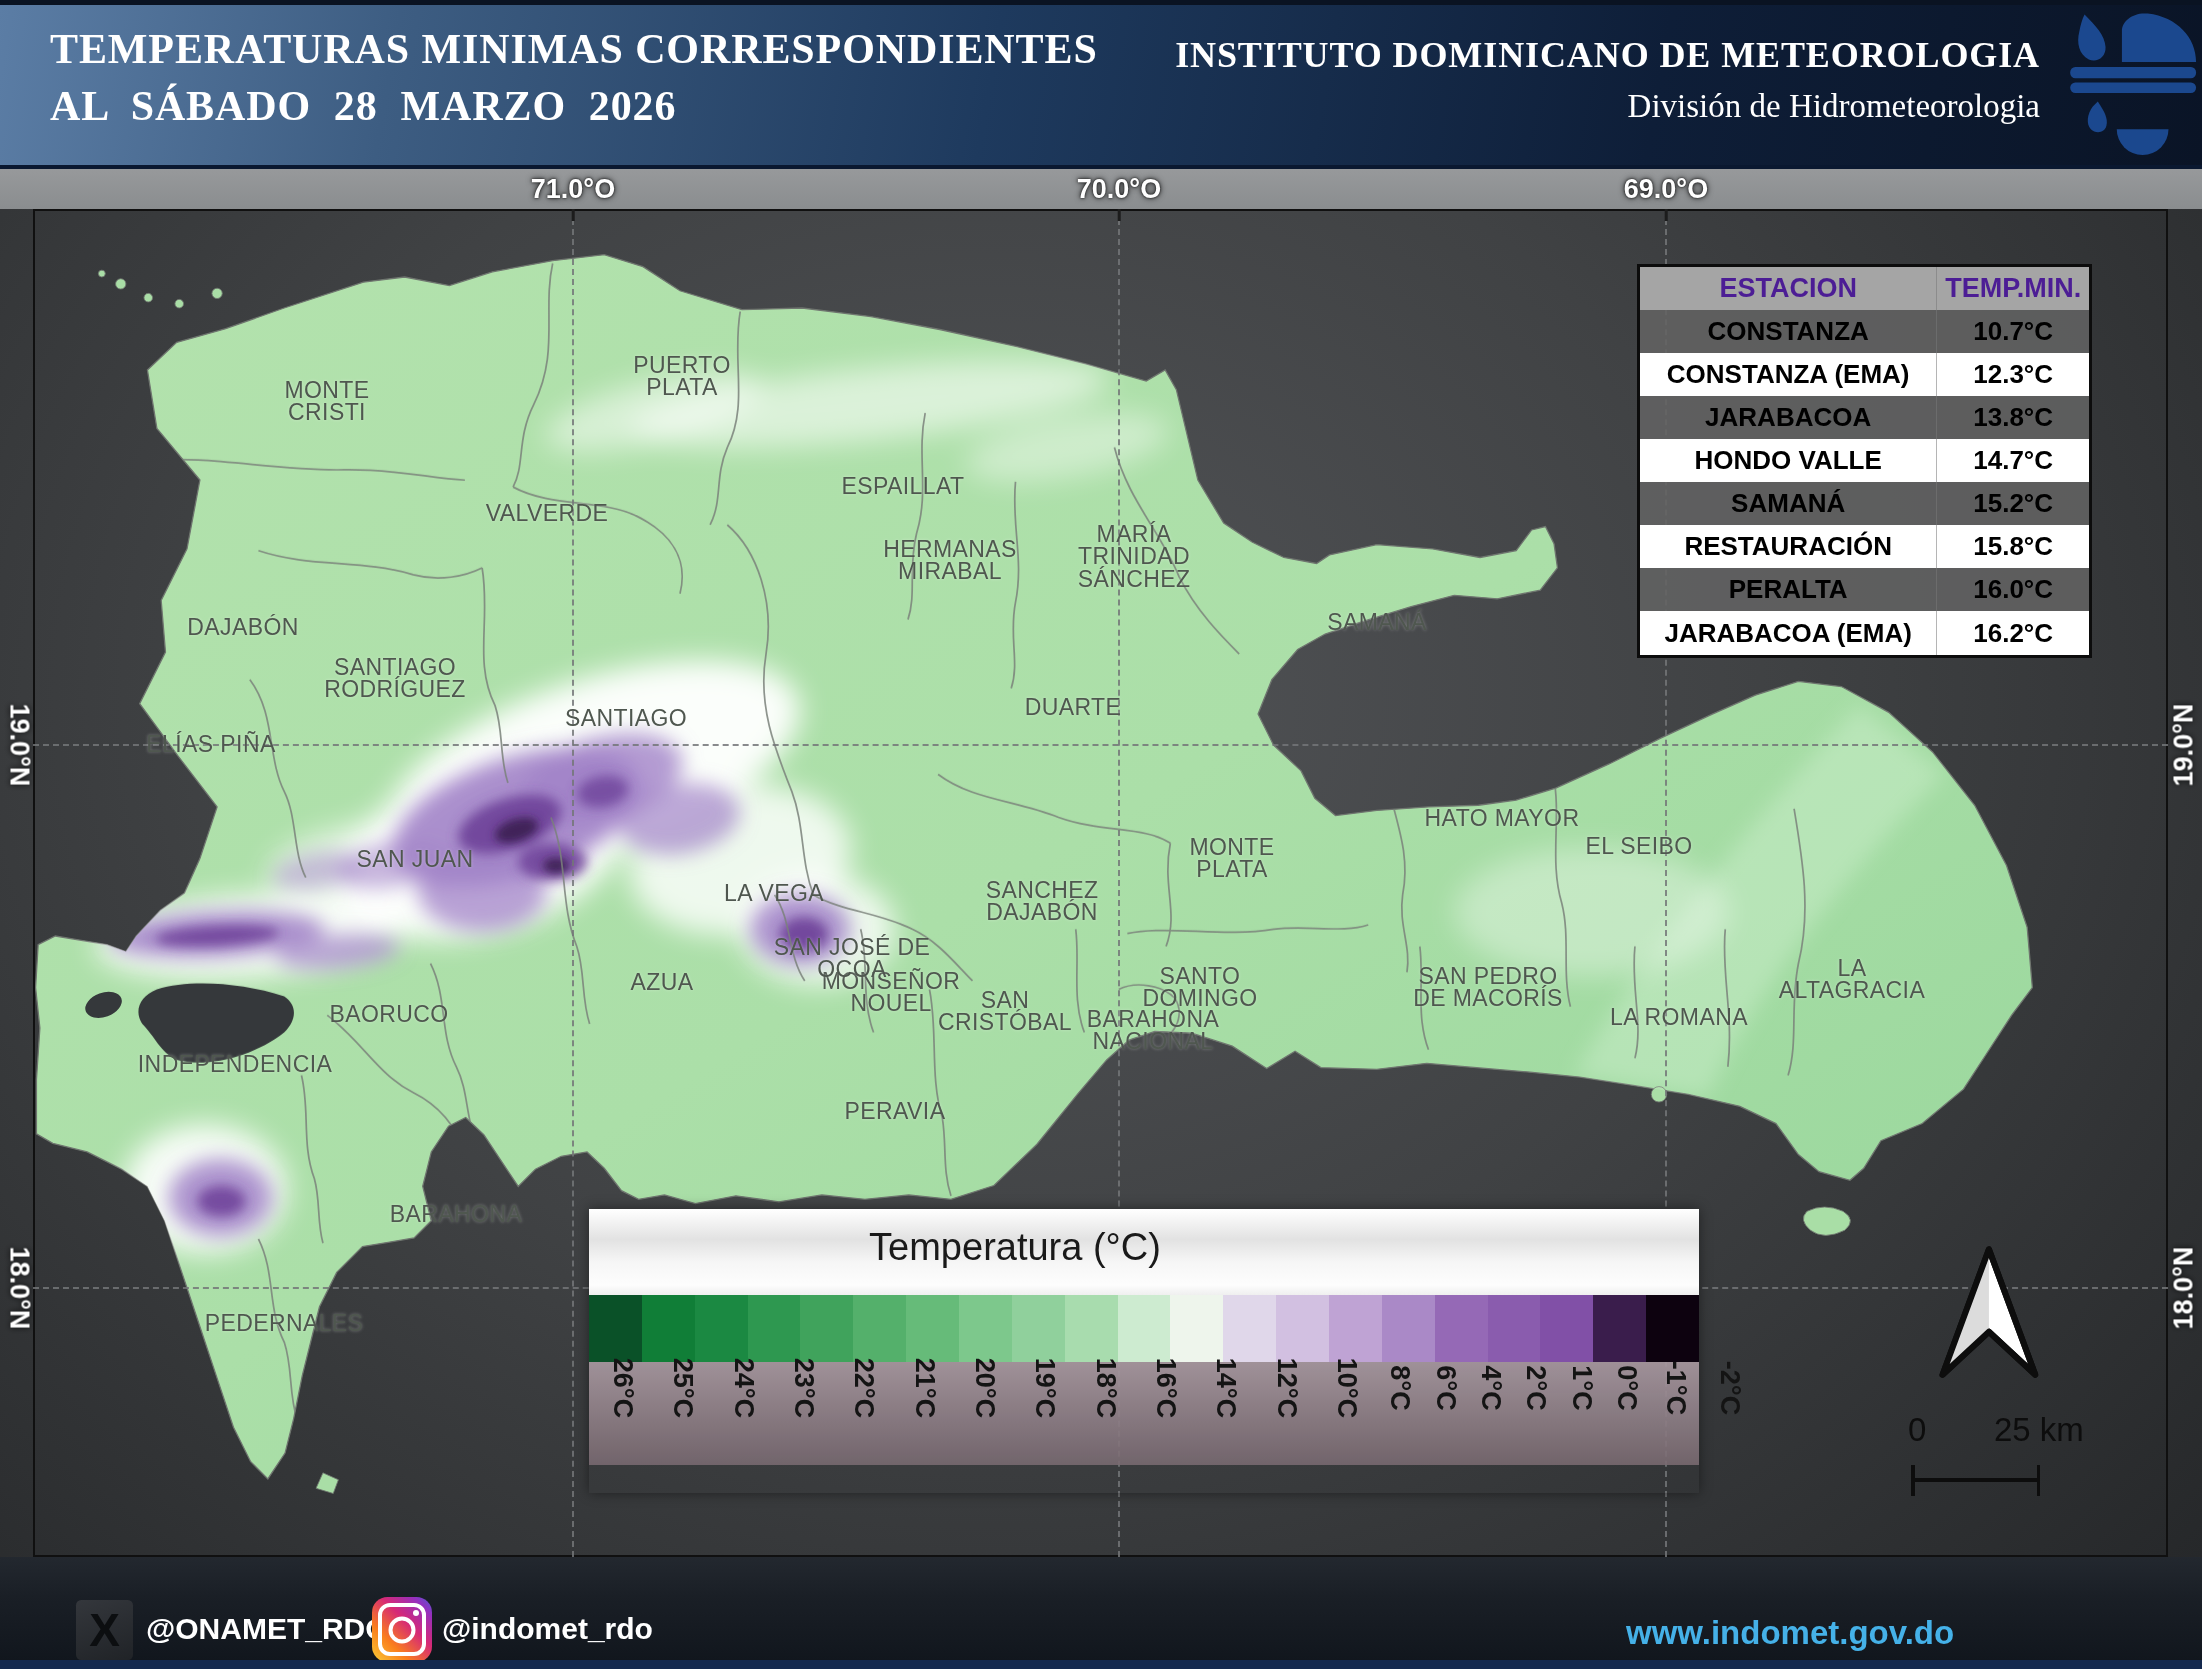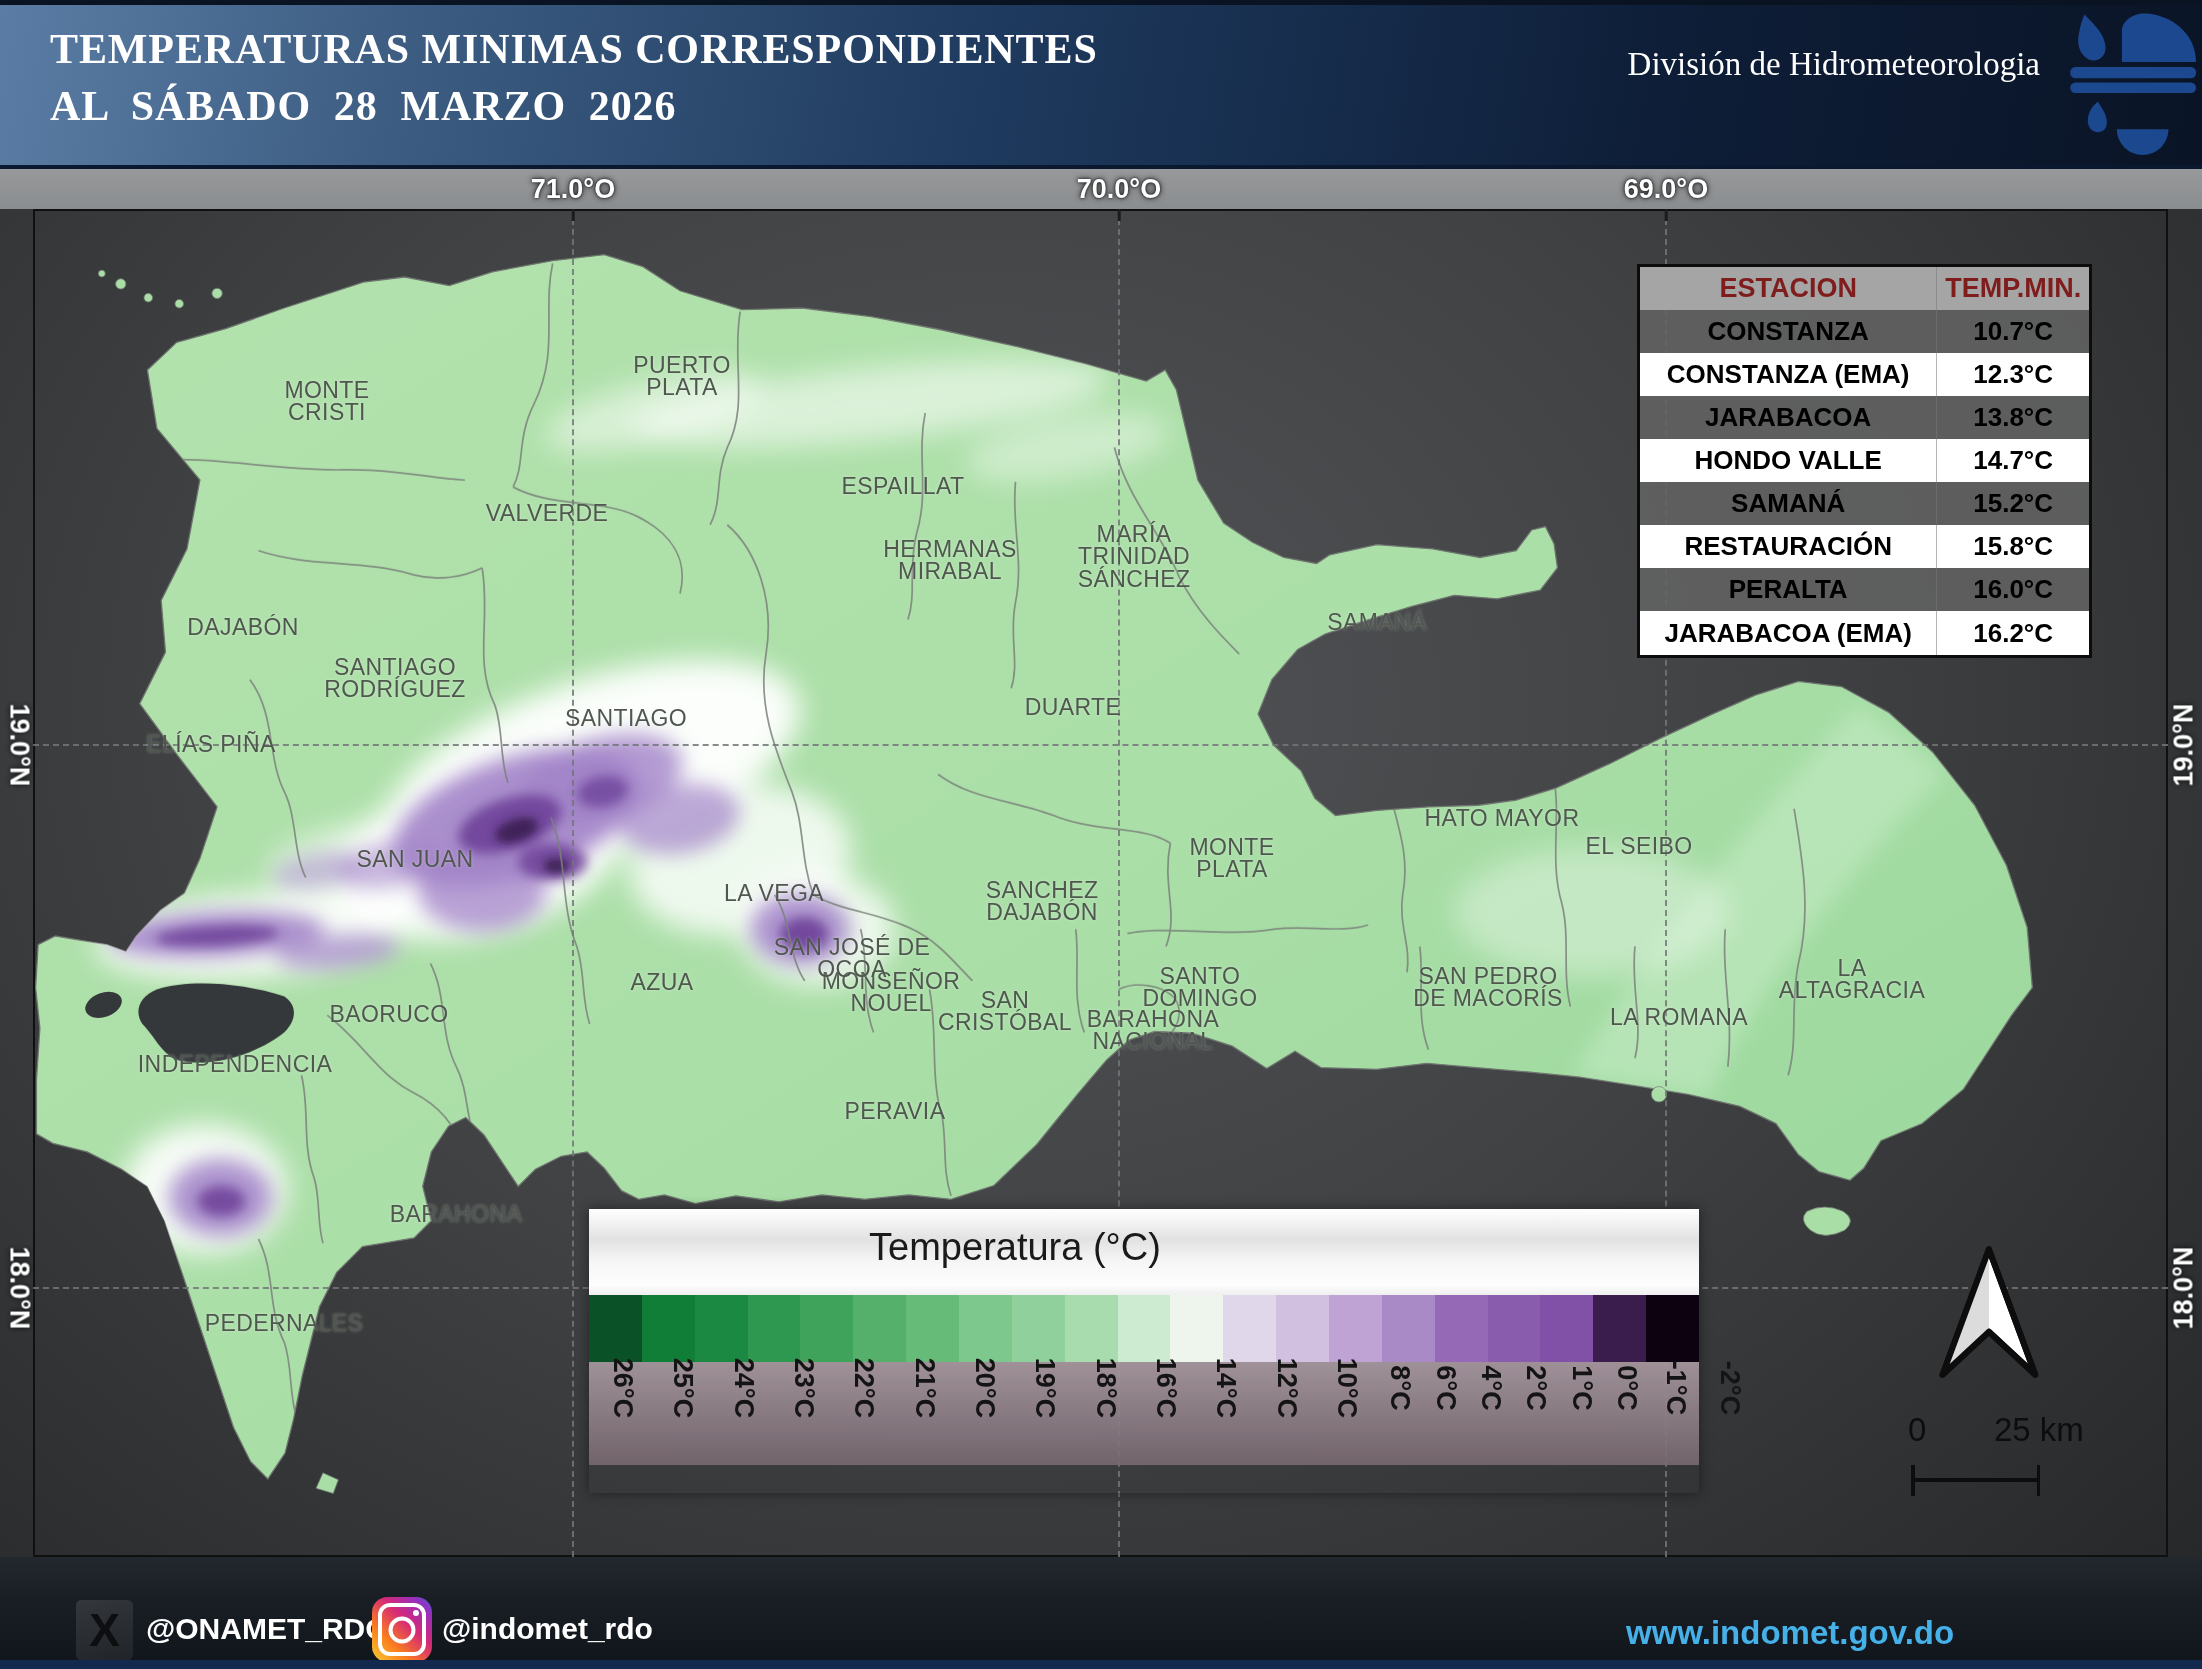--- a/index.html
+++ b/index.html
@@ -31,21 +31,21 @@
   
   #mapsvg{position:absolute;left:0;top:0;}
   .prov{position:absolute;transform:translate(-50%,0);color:#4f574f;font-size:23px;line-height:22.4px;
         text-align:center;letter-spacing:0.4px;white-space:pre;text-shadow:0 0 3.4px rgba(255,255,255,.35);}
   
   #sttable{position:absolute;left:1637px;top:264px;width:455px;border:3.4px solid #0c0c0c;box-sizing:border-box;
            background:rgba(130,130,130,.35);}
   .strow{display:flex;height:43px;align-items:stretch;}
   .strow .c1{flex:0 0 66%;display:flex;align-items:center;justify-content:center;}
   .strow .c2{flex:1;display:flex;align-items:center;justify-content:center;border-left:1.7px solid rgba(120,120,120,.55);}
-  .strow.hdr{background:#a5a5a5;font-weight:bold;font-size:27px;color:#7f1d1d;}
+  .strow.hdr{background:#a5a5a5;font-weight:bold;font-size:27px;color:#4c1d95;}
   .strow.w{background:#ffffff;}
   .strow.g{background:rgba(96,96,96,.78);}
   .strow .txt{font-weight:bold;font-size:26px;color:#000;}
   .strow.last{height:44px;}
   
   #legend{position:absolute;left:589px;top:1209px;width:1110px;height:284px;box-shadow:0 0 12px rgba(0,0,0,.45);}
   #legtitle{height:76px;background:linear-gradient(180deg,#ffffff 0%,#e2e2e2 40%,#f6f6f6 70%,#fdfdfd 100%);
             display:flex;align-items:center;justify-content:center;}
   #legtitle span{font-size:38px;color:#1a1a1a;transform:translateX(-129px);}
   #legbar-wrap{height:10.3px;background:linear-gradient(180deg,#fdfdfd,#efefef);}
@@ -205,20 +205,21 @@
 
     <g fill="#35383b">
       <path d="M182,1150 C220,1138 280,1142 330,1158 C345,1168 345,1185 330,1200 C295,1228 240,1242 205,1232 C185,1222 180,1205 165,1190 C155,1175 162,1158 182,1150 Z"></path>
       <ellipse cx="120" cy="1168" rx="22" ry="14" transform="rotate(-20 120 1168)"></ellipse>
     </g>
   </svg>
 
   <div id="header">
     <div class="htitle"><span>TEMPERATURAS MINIMAS CORRESPONDIENTES</span><br><span>AL  SÁBADO  28  MARZO  2026</span></div>
     <div class="horg">
+      <div class="l1">INSTITUTO DOMINICANO DE METEOROLOGIA</div>
       <div class="l2">División de Hidrometeorologia</div>
     </div>
     <svg id="hlogo" width="138" height="169" viewBox="0 0 160 196">
       <g fill="#1d4e9a" opacity=".9">
         <path d="M28,10 C38,26 46,38 44,52 C42,64 30,68 22,62 C12,54 12,40 18,28 C21,21 24,15 28,10 Z" transform="rotate(-12 30 36)"></path>
         <path d="M66,66 L66,30 C66,18 80,8 96,10 C130,14 152,38 152,66 Z"></path>
         <rect x="6" y="72" width="146" height="13" rx="6"></rect>
         <rect x="6" y="90" width="146" height="12" rx="6"></rect>
         <path d="M38,112 C46,124 50,132 48,140 C46,148 36,150 30,144 C24,138 26,126 32,118 Z"></path>
         <path d="M60,160 a30,30 0 0 1 60,0 Z" transform="rotate(180 90 152)"></path>

